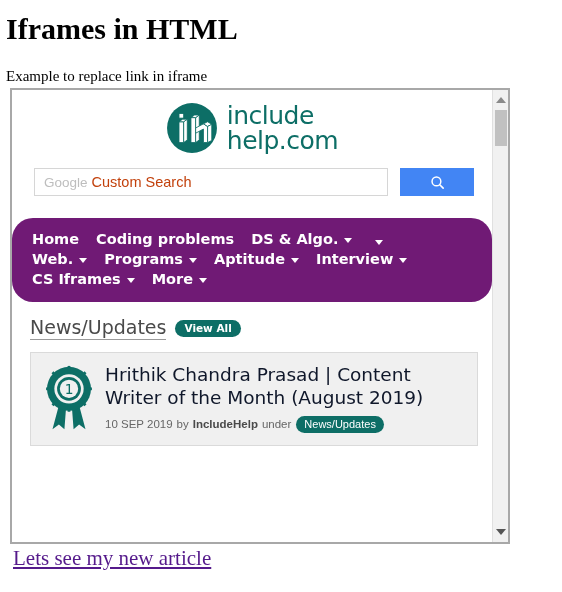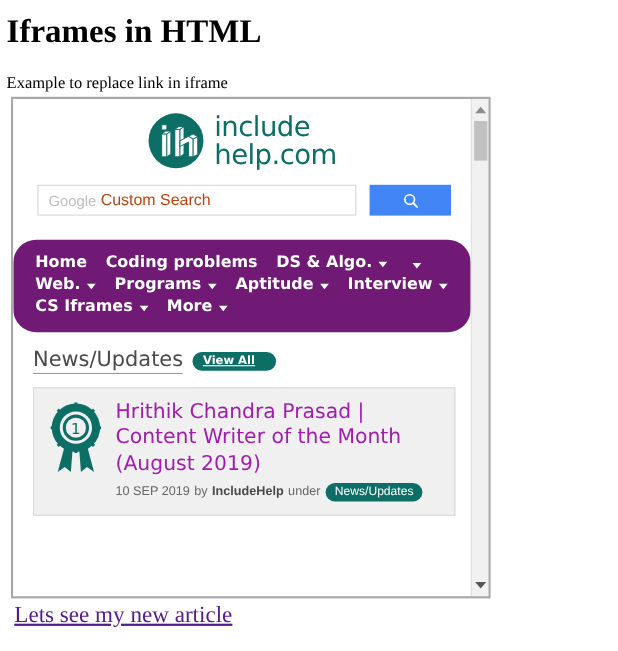--- a/index.html
+++ b/index.html
@@ -37,21 +37,21 @@
     font-family: "Liberation Serif", serif;
     font-size: 15px;
     color: #000000;
   }
 
   
   .iframe-box {
     position: absolute;
     left: 10px;
     top: 88px;
-    width: 436px;
+    width: 500px;
     height: 456px;
     border: 2px solid #a8a8a8;
     box-sizing: border-box;
     background: #ffffff;
     overflow: hidden;
   }
 
   .iframe-viewport {
     position: absolute;
     left: 0;
@@ -221,23 +221,22 @@
     cursor: pointer;
   }
   .view-all {
     margin-left: 9px;
     background: #0d6e66;
     color: #ffffff;
     font-family: "DejaVu Sans", sans-serif;
     font-size: 10.5px;
     font-weight: bold;
     border-radius: 10px;
-    padding: 2px 19px 3px 9px;
-    cursor: pointer;
-    text-decoration: underline;
+    padding: 2px 9px 3px 9px;
+    cursor: pointer;
   }
 
   .article-card {
     margin: 12px 14px 0 18px;
     background: #f0f0f0;
     border: 1px solid #dadada;
     display: flex;
     align-items: flex-start;
     padding: 10px 10px 12px 10px;
     box-sizing: border-box;
@@ -246,21 +245,21 @@
     flex: 0 0 56px;
     width: 56px;
     height: 66px;
     margin-right: 8px;
     margin-top: 2px;
   }
   .article-body { flex: 1 1 auto; }
   .article-title {
     font-family: "DejaVu Sans", sans-serif;
     font-size: 18.5px;
-    color: #a21caf;
+    color: #0f172a;
     line-height: 1.26;
     cursor: pointer;
   }
   .article-meta {
     margin-top: 6px;
     font-family: Liberation Sans, sans-serif;
     font-size: 11.5px;
     color: #666666;
     display: flex;
     align-items: center;

